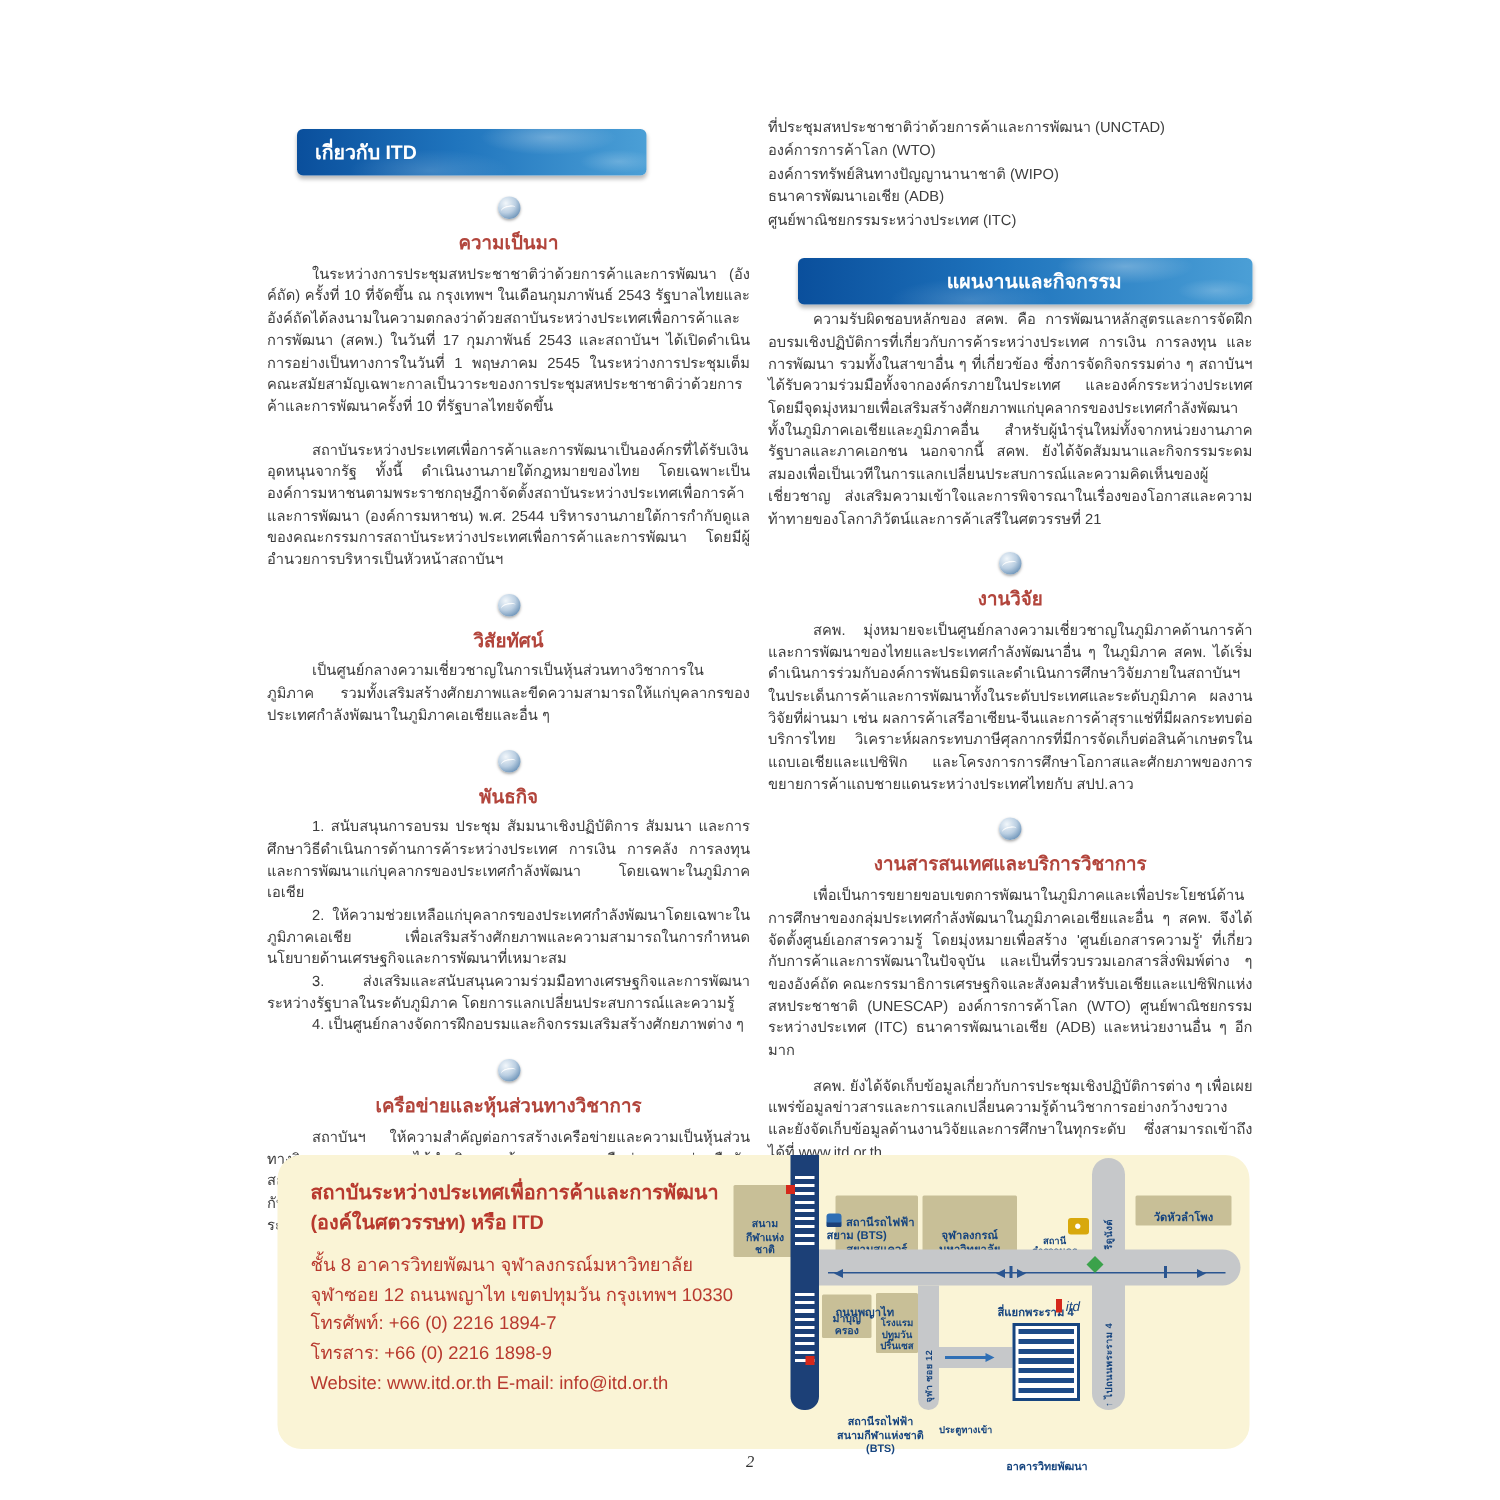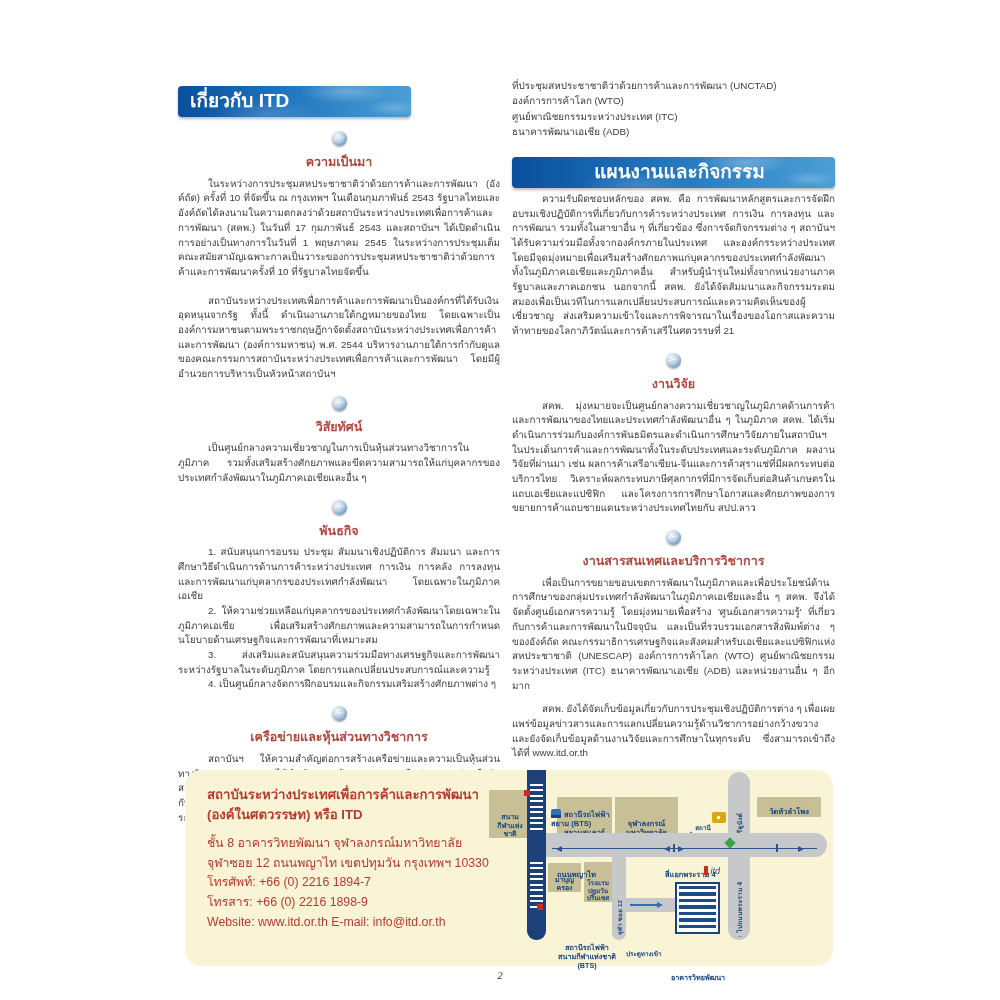--- a/index.html
+++ b/index.html
@@ -10,23 +10,24 @@
   .page{position:absolute;inset:0;background:#fff;overflow:hidden;}
 
   
   .col{position:absolute;font-size:9.8px;line-height:1.5;text-align:justify;color:#3c3c3c;}
   .left-col{left:178px;top:86px;width:322px;}
   .right-col{left:512px;top:78px;width:323px;}
 
   .hdr-bar{
     height:31px;border-radius:4px;position:relative;overflow:hidden;
     background:linear-gradient(90deg,#0a4f9c 0%,#1f74bd 45%,#4b9fd6 100%);
-    color:#fff;font-weight:bold;font-size:19px;
+    color:#fff;font-weight:bold;font-size:13px;
     display:flex;align-items:center;padding-left:12px;box-sizing:border-box;
     box-shadow:0 2px 3px rgba(0,0,0,.28);
+    margin-left:20px;
   }
   .hdr-bar::before{
     content:"";position:absolute;inset:0;
     background:
       radial-gradient(ellipse 70px 18px at 72% 18%, rgba(255,255,255,.28), transparent 65%),
       radial-gradient(ellipse 90px 24px at 38% 90%, rgba(255,255,255,.16), transparent 60%),
       radial-gradient(ellipse 40px 12px at 92% 70%, rgba(255,255,255,.20), transparent 65%);
   }
   .hdr-bar span{position:relative;z-index:1;}
   .left-col .hdr-bar{width:233px;}
@@ -139,22 +140,23 @@
         <span>เครือข่ายและหุ้นส่วนทางวิชาการ</span>
       </div>
       <p class="para">สถาบันฯ ให้ความสำคัญต่อการสร้างเครือข่ายและความเป็นหุ้นส่วนทางวิชาการ และได้ดำเนินการสร้างและขยายเครือข่ายความร่วมมือกับสถาบันต่าง ๆ มาอย่างกว้างขวาง ในปัจจุบัน สคพ. เป็นหุ้นส่วนและเครือข่ายกับหน่วยงานขององค์การสหประชาชาติ องค์การระหว่างประเทศ องค์การระดับภูมิภาค และหน่วยงานอื่น ๆ เช่น</p>
     </div>
   </div>
 
   <div class="col right-col">
     <div class="partner-list">
       <div>ที่ประชุมสหประชาชาติว่าด้วยการค้าและการพัฒนา (UNCTAD)</div>
       <div>องค์การการค้าโลก (WTO)</div>
+      <div>องค์การทรัพย์สินทางปัญญานานาชาติ (WIPO)</div>
+      <div>ธนาคารพัฒนาเอเชีย (ADB)</div>
       <div>ศูนย์พาณิชยกรรมระหว่างประเทศ (ITC)</div>
-      <div>ธนาคารพัฒนาเอเชีย (ADB)</div>
     </div>
 
     <div class="hdr-bar">
       <span>แผนงานและกิจกรรม</span>
     </div>
 
     <div>
       <p class="para">ความรับผิดชอบหลักของ สคพ. คือ การพัฒนาหลักสูตรและการจัดฝึกอบรมเชิงปฏิบัติการที่เกี่ยวกับการค้าระหว่างประเทศ การเงิน การลงทุน และการพัฒนา รวมทั้งในสาขาอื่น ๆ ที่เกี่ยวข้อง ซึ่งการจัดกิจกรรมต่าง ๆ สถาบันฯ ได้รับความร่วมมือทั้งจากองค์กรภายในประเทศ และองค์กรระหว่างประเทศ โดยมีจุดมุ่งหมายเพื่อเสริมสร้างศักยภาพแก่บุคลากรของประเทศกำลังพัฒนาทั้งในภูมิภาคเอเชียและภูมิภาคอื่น สำหรับผู้นำรุ่นใหม่ทั้งจากหน่วยงานภาครัฐบาลและภาคเอกชน นอกจากนี้ สคพ. ยังได้จัดสัมมนาและกิจกรรมระดมสมองเพื่อเป็นเวทีในการแลกเปลี่ยนประสบการณ์และความคิดเห็นของผู้เชี่ยวชาญ ส่งเสริมความเข้าใจและการพิจารณาในเรื่องของโอกาสและความท้าทายของโลกาภิวัตน์และการค้าเสรีในศตวรรษที่ 21</p>
     </div>
 

